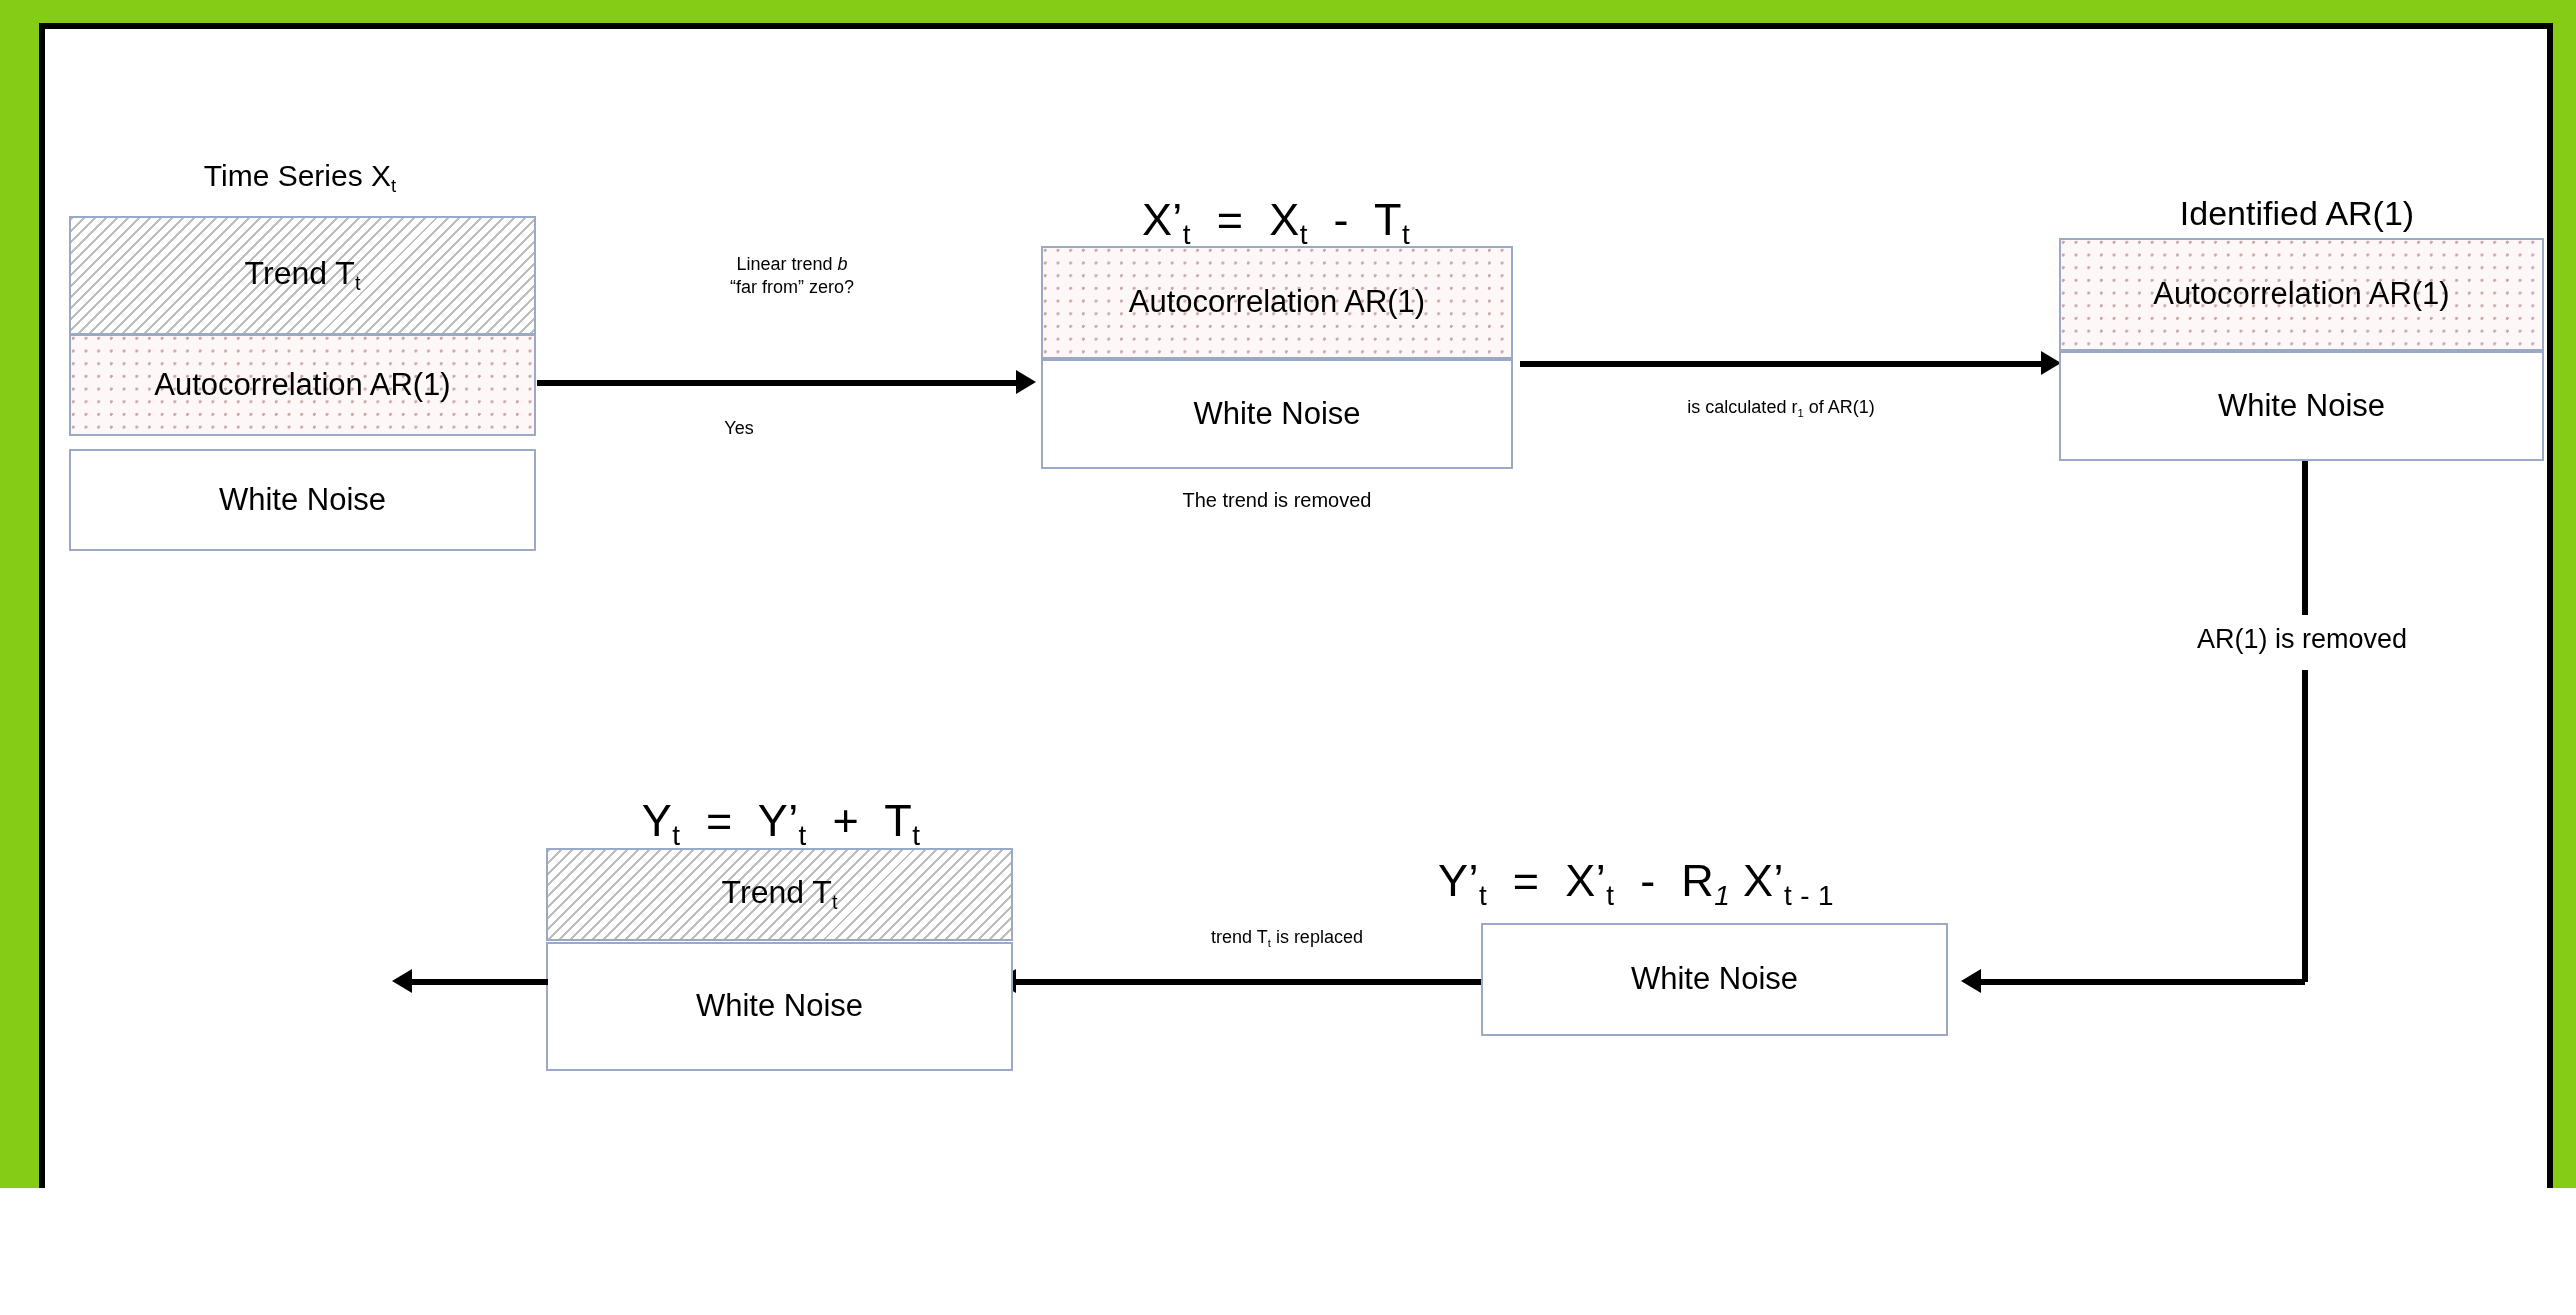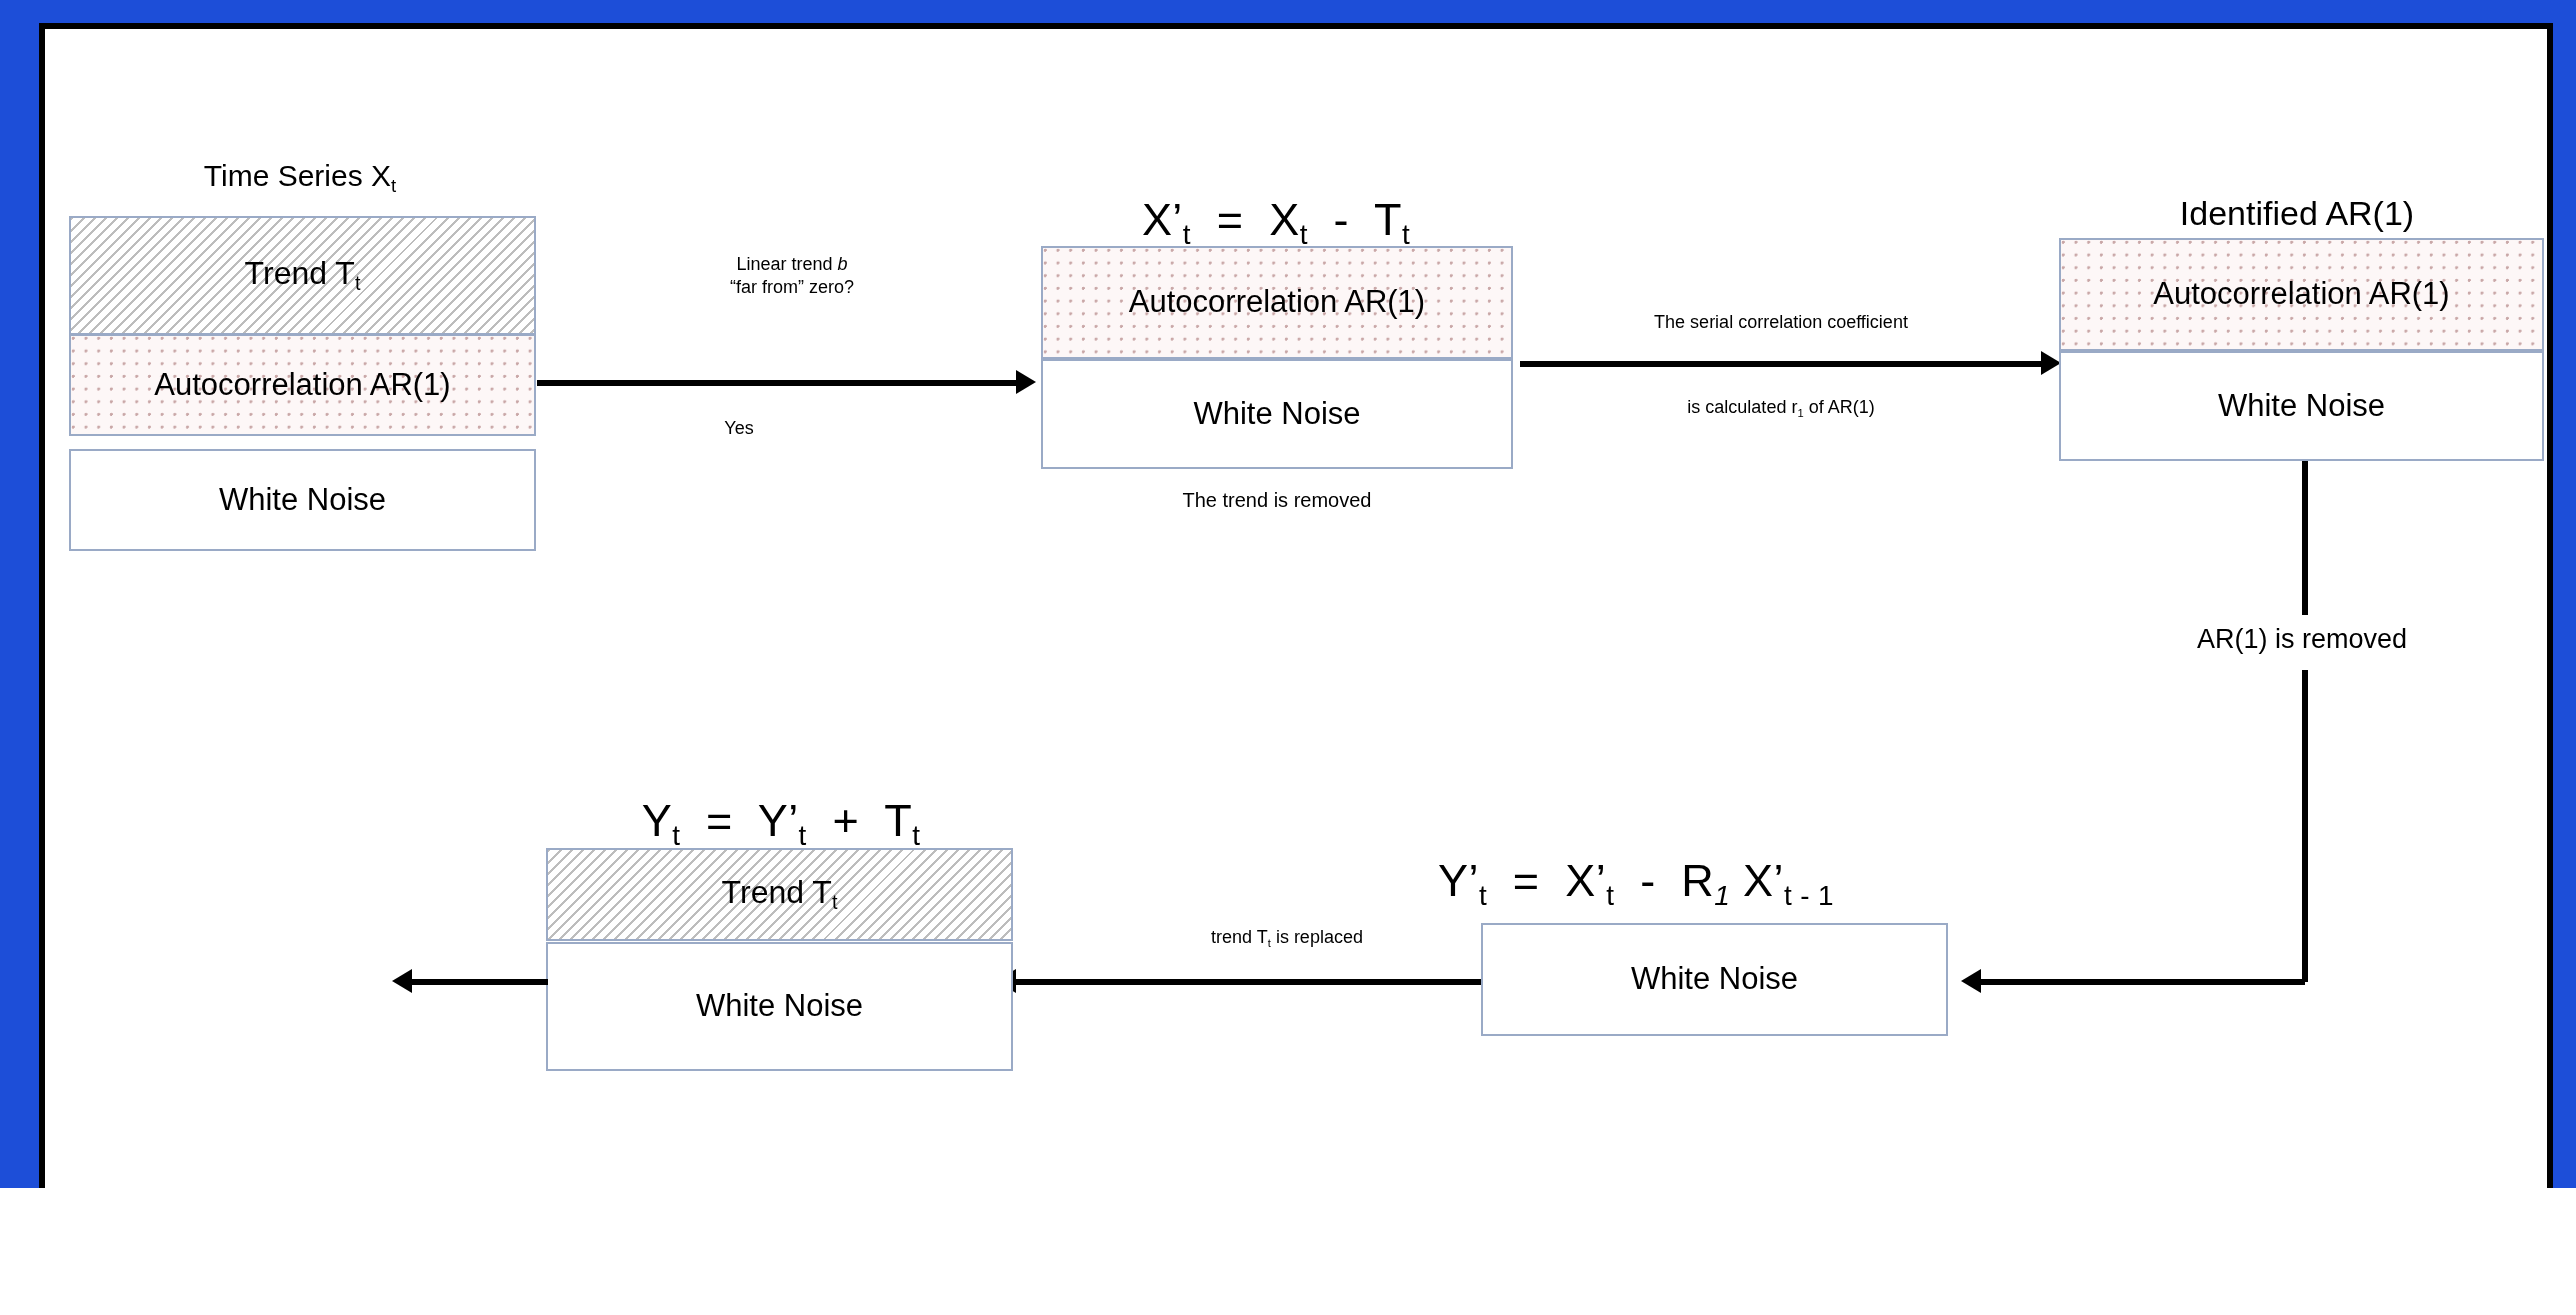--- a/index.html
+++ b/index.html
@@ -4,21 +4,21 @@
 <style>
   html,body{margin:0;padding:0;background:#ffffff;}
   body{
     font-family:"Liberation Sans","DejaVu Sans",sans-serif;
     color:#000000;
   }
   #stage{
     position:relative;
     width:2576px;
     height:1188px;
-    background:#1d4ed8;
+    background:#84cc16;
     overflow:hidden;
   }
   
   #outer-frame{
     position:absolute;
     left:39px; top:22.6px;
     width:2514px; height:1260px;
     border:6.4px solid #000000;
     box-sizing:border-box;
     background:#ffffff;
@@ -152,21 +152,20 @@
   </div>
 
   <div class="box fill-dots" style="left:1041px; top:246px; width:472px; height:113px;">
     <span class="lbl">Autocorrelation AR(1)</span>
   </div>
   <div class="box" style="left:1041px; top:359px; width:472px; height:110px;">
     <span class="lbl">White Noise</span>
   </div>
   <div class="cap small center" style="left:1277px; top:488px;">The trend is removed</div>
 
-  <div class="cap center" style="left:1781px; top:311px;">The serial correlation coefficient</div>
   <div class="arrow-h right" style="left:1520px; top:361px; width:523px;">
     <span class="head"></span>
   </div>
   <div class="cap center" style="left:1781px; top:396px;">
     <span>is calculated r</span><sub>1</sub><span> of AR(1)</span>
   </div>
 
   <div class="cap center" style="left:2297px; top:192px; font-size:34px;">Identified AR(1)</div>
 
   <div class="box fill-dots" style="left:2059px; top:238px; width:485px; height:113px;">

